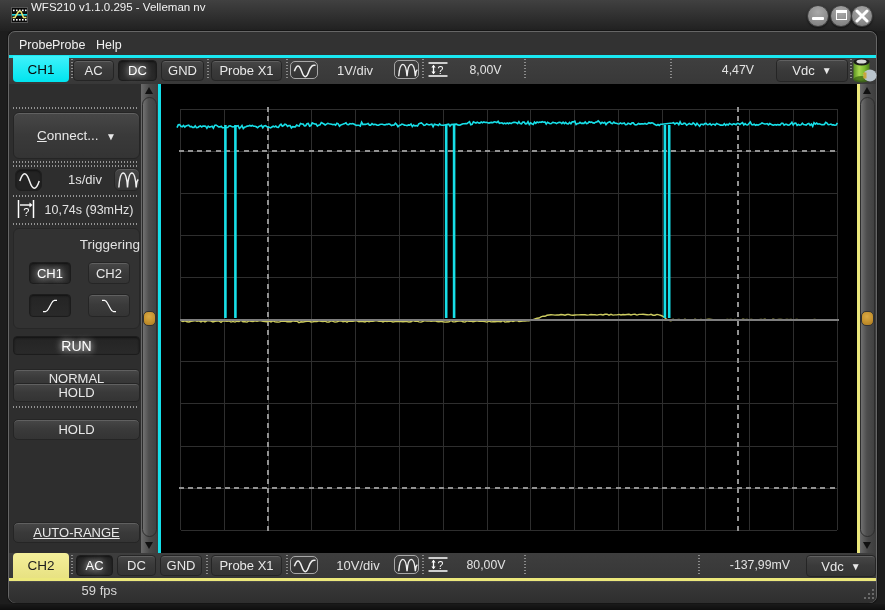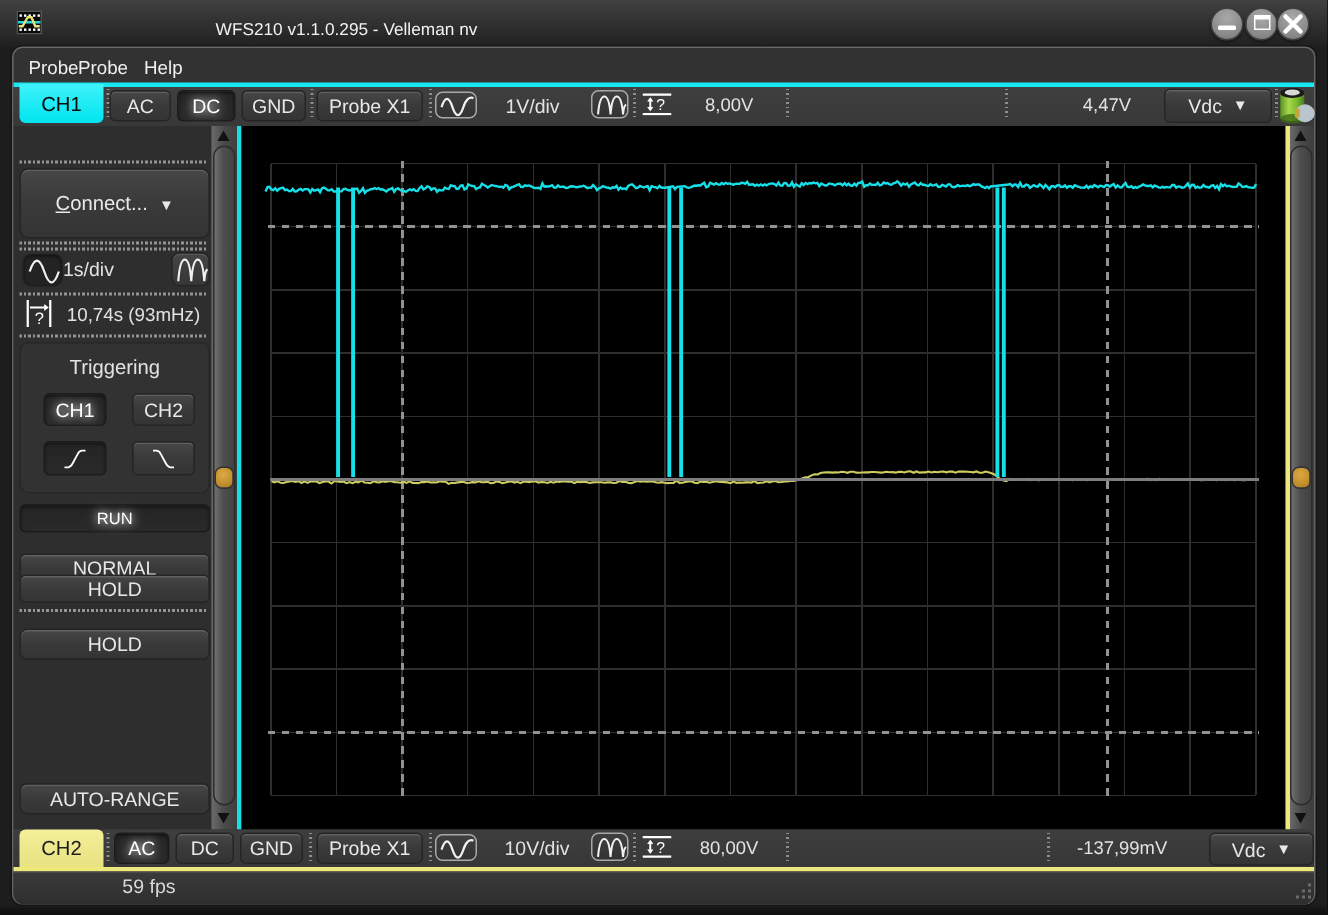--- a/index.html
+++ b/index.html
@@ -23,21 +23,21 @@
       <rect x="14" y="2.6" width="1.6" height="1.6"></rect>
 <rect x="2" y="12" width="1.6" height="1.6"></rect>
       <rect x="5" y="12" width="1.6" height="1.6"></rect>
       <rect x="8" y="12" width="1.6" height="1.6"></rect>
       <rect x="11" y="12" width="1.6" height="1.6"></rect>
       <rect x="14" y="12" width="1.6" height="1.6"></rect>
     </g>
 <line x1="1" y1="7.8" x2="16" y2="7.8" stroke="#22d3dd" stroke-width="1.6"></line>
 <path d="M 1.5 10.5 L 4 10.5 L 7.5 4.5 L 10 4.5 L 12.5 10.5 L 15.5 10.5" fill="none" stroke="#e8e470" stroke-width="1.6"></path>
 </svg>
-<div class="lb" style="left:31px;top:13px;width:400px;height:14px;font-size:11.5px;color:#f2f2f2;text-align:center;line-height:14px">WFS210 v1.1.0.295 - Velleman nv</div>
+<div class="lb" style="left:31px;top:0;width:400px;height:14px;font-size:11.5px;color:#f2f2f2;text-align:left;line-height:14px">WFS210 v1.1.0.295 - Velleman nv</div>
 <div style="position:absolute;left:807px;top:4.5px;width:22px;height:22px;border-radius:50%;background:radial-gradient(circle at 50% 30%,#a9a9a9,#8a8a8a 65%,#757575);border:1px solid #3e3e3e;box-shadow:0 1px 2px rgba(0,0,0,.5)"></div>
 <div style="position:absolute;left:812px;top:17px;width:12px;height:3px;background:#fff;border-radius:1px"></div>
 <div style="position:absolute;left:830px;top:4.5px;width:22px;height:22px;border-radius:50%;background:radial-gradient(circle at 50% 30%,#a9a9a9,#8a8a8a 65%,#757575);border:1px solid #3e3e3e;box-shadow:0 1px 2px rgba(0,0,0,.5)"></div>
 <div style="position:absolute;left:835.5px;top:10px;width:11px;height:10px;border:1.8px solid #fff;border-top-width:3px"></div>
 <div style="position:absolute;left:851px;top:4.5px;width:22px;height:22px;border-radius:50%;background:radial-gradient(circle at 50% 30%,#a9a9a9,#8a8a8a 65%,#757575);border:1px solid #3e3e3e;box-shadow:0 1px 2px rgba(0,0,0,.5)"></div>
 <svg style="position:absolute;left:855px;top:8.5px" width="14" height="14" viewBox="0 0 14 14">
     <path d="M2 2 L12 12 M12 2 L2 12" stroke="#fff" stroke-width="3" stroke-linecap="round"></path>
   </svg>
 <div style="position:absolute;left:8px;top:31px;width:869px;height:572px;background:#323232;border:1px solid #666;border-radius:7px 7px 7px 7px;box-shadow:0 0 0 1px #151515"></div>
 <div class="lb" style="left:19px;top:37px;width:40px;height:16px;font-size:12.5px;color:#f0f0f0;text-align:left;line-height:16px">Probe</div>
@@ -61,21 +61,21 @@
       <path d="M 4 18.5 q 1 -14.5 4.5 -14.5 q 3.5 0 4.5 14.5 q 1 -14.5 4.5 -14.5 q 3.5 0 4.5 14.5 q 0.5 -7 2.2 -8" fill="none" stroke="#f0f0f0" stroke-width="1.5"></path>
     </svg></div>
 <div class="sv" style="left:421.5px;top:59px;height:21px"></div>
 <svg style="position:absolute;left:428px;top:62px" width="20" height="15" viewBox="0 0 20 15">
 <line x1="0.5" y1="1" x2="19.5" y2="1" stroke="#fff" stroke-width="1.5"></line>
 <line x1="0.5" y1="14" x2="19.5" y2="14" stroke="#fff" stroke-width="1.5"></line>
 <line x1="5.5" y1="3.6" x2="5.5" y2="11.4" stroke="#fff" stroke-width="1.3"></line>
 <path d="M 3.4 5.6 L 5.5 2.8 L 7.6 5.6 Z M 3.4 9.4 L 5.5 12.2 L 7.6 9.4 Z" fill="#fff"></path>
 <text x="9.5" y="11.5" font-family="Liberation Sans" font-size="10.5" fill="#fff">?</text>
 </svg>
-<div class="lb" style="left:470px;top:60px;width:55px;height:21px;font-size:12.3px;color:#e2e2e2;line-height:21px">8,00V</div>
+<div class="lb" style="left:458px;top:60px;width:55px;height:21px;font-size:12.3px;color:#e2e2e2;text-align:center;line-height:21px">8,00V</div>
 <div class="sv" style="left:524px;top:59px;height:21px"></div>
 <div class="sv" style="left:669.5px;top:59px;height:21px"></div>
 <div class="lb" style="left:699px;top:60px;width:55px;height:21px;font-size:12.3px;color:#e2e2e2;text-align:right;line-height:21px">4,47V</div>
 <div class="bn" style="left:776px;top:59px;width:72px;height:23px;font-size:13px;border-radius:4px;">Vdc&nbsp;&nbsp;<span style="font-size:10px">▼</span></div>
 <div class="sv" style="left:850px;top:59px;height:21px"></div>
 <svg style="position:absolute;left:851px;top:57px" width="27" height="26" viewBox="0 0 27 26">
 <defs>
       <linearGradient id="bg1" x1="0" y1="0" x2="1" y2="0">
         <stop offset="0" stop-color="#5a9121"></stop>
         <stop offset="0.35" stop-color="#a8d94e"></stop>
@@ -94,54 +94,54 @@
 <div style="position:absolute;left:9px;top:84px;width:132px;height:469px;background:#2e2e2e"></div>
 <div class="sh" style="left:13px;top:107px;width:125px"></div>
 <div class="bn" style="left:13px;top:112px;width:127px;height:47px;font-size:13px;border-radius:6px;">
     <span style="font-size:13.5px"><u>C</u>onnect...&nbsp;&nbsp;<span style="font-size:10px">▼</span></span>
   </div>
 <div class="sh" style="left:13px;top:161px;width:125px"></div>
 <div class="sh" style="left:13px;top:165px;width:125px"></div>
 <div class="pbd" style="position:absolute;left:15px;top:169px;width:27px;height:22px"><svg width="27" height="22" viewBox="0 0 27 22">
       <path d="M 3.7800000000000002 11.0 q 4.859999999999999 -14.52 9.719999999999999 0 q 4.859999999999999 14.52 9.719999999999999 0" fill="none" stroke="#f0f0f0" stroke-width="1.5"></path>
     </svg></div>
-<div class="lb" style="left:42px;top:169px;width:60px;height:22px;font-size:13px;color:#e2e2e2;text-align:left;line-height:22px">1s/div</div>
+<div class="lb" style="left:42px;top:169px;width:60px;height:22px;font-size:13px;color:#e2e2e2;text-align:right;line-height:22px">1s/div</div>
 <div class="pbr" style="position:absolute;left:114px;top:168px;width:26px;height:23px"><svg width="26" height="23" viewBox="0 0 27 23" preserveAspectRatio="none">
       <path d="M 4 18.5 q 1 -14.5 4.5 -14.5 q 3.5 0 4.5 14.5 q 1 -14.5 4.5 -14.5 q 3.5 0 4.5 14.5 q 0.5 -7 2.2 -8" fill="none" stroke="#f0f0f0" stroke-width="1.5"></path>
     </svg></div>
 <div class="sh" style="left:13px;top:195px;width:125px"></div>
 <svg style="position:absolute;left:17px;top:199px" width="18" height="20" viewBox="0 0 18 20">
 <line x1="1.5" y1="1" x2="1.5" y2="19" stroke="#fff" stroke-width="1.5"></line>
 <line x1="16.5" y1="1" x2="16.5" y2="19" stroke="#fff" stroke-width="1.5"></line>
 <line x1="3" y1="6" x2="13" y2="6" stroke="#fff" stroke-width="1.4"></line>
 <path d="M12.5 3.6 L15.5 6 L12.5 8.4 Z" fill="#fff"></path>
 <text x="6.2" y="17" font-family="Liberation Sans" font-size="11" fill="#fff">?</text>
 </svg>
 <div class="lb" style="left:40px;top:200px;width:98px;height:20px;font-size:12.5px;color:#e2e2e2;text-align:center;line-height:20px">10,74s (93mHz)</div>
 <div class="sh" style="left:13px;top:223px;width:125px"></div>
 <div style="position:absolute;left:13px;top:228px;width:127px;height:101px;background:rgba(255,255,255,0.025);border:1px solid #272727;border-radius:6px"></div>
-<div class="lb" style="left:13px;top:237px;width:127px;height:16px;font-size:13.5px;color:#e2e2e2;text-align:center;line-height:16px">Triggering</div>
+<div class="lb" style="left:13px;top:237px;width:127px;height:16px;font-size:13.5px;color:#e2e2e2;text-align:right;line-height:16px">Triggering</div>
 <div class="bp" style="left:29px;top:262px;width:42px;height:22px;font-size:13px;border-radius:4px;">CH1</div>
 <div class="bn" style="left:88px;top:262px;width:42px;height:22px;font-size:13px;border-radius:4px;">CH2</div>
 <div class="bp" style="left:29px;top:294px;width:42px;height:23px;border-radius:4px">
     <svg width="20" height="14" viewBox="0 0 20 14">
       <path d="M3 12.6 L5.5 12.6 Q 7.3 12.4 8.5 9.8 L 11.5 4.2 Q 12.7 1.6 14.5 1.4 L 17 1.4" fill="none" stroke="#fff" stroke-width="1.2"></path>
     </svg>
   </div>
 <div class="bn" style="left:88px;top:294px;width:42px;height:23px;border-radius:4px">
     <svg width="20" height="14" viewBox="0 0 20 14">
       <path d="M3 1.4 L5.5 1.4 Q 7.3 1.6 8.5 4.2 L 11.5 9.8 Q 12.7 12.4 14.5 12.6 L 17 12.6" fill="none" stroke="#fff" stroke-width="1.2"></path>
     </svg>
   </div>
-<div class="bp" style="left:13px;top:336px;width:127px;height:19px;font-size:11px;border-radius:4px;">RUN</div>
+<div class="bp" style="left:13px;top:336px;width:127px;height:19px;font-size:14px;border-radius:4px;">RUN</div>
 <div class="bn" style="left:13px;top:369px;width:127px;height:19px;font-size:13px;border-radius:4px;">NORMAL</div>
 <div class="bn" style="left:13px;top:383px;width:127px;height:19px;font-size:13px;border-radius:4px;">HOLD</div>
 <div class="sh" style="left:13px;top:406px;width:125px"></div>
 <div class="bn" style="left:13px;top:419px;width:127px;height:21px;font-size:13px;border-radius:5px;">HOLD</div>
-<div class="bn" style="left:13px;top:522px;width:127px;height:21px;font-size:13px;border-radius:5px;">AUTO-RANGE</div>
+<div class="bn" style="left:13px;top:522px;width:127px;height:21px;font-size:13px;border-radius:5px;text-decoration:underline;">AUTO-RANGE</div>
 <div style="position:absolute;left:141px;top:84px;width:17px;height:469px;background:linear-gradient(to right,#6b6b6b,#4a4a4a 50%,#3e3e3e)"></div>
 <div style="position:absolute;left:144.5px;top:87px;width:0;height:0;border-left:4.5px solid transparent;border-right:4.5px solid transparent;border-bottom:7px solid #111"></div>
 <div style="position:absolute;left:141.5px;top:97px;width:15px;height:440px;background:linear-gradient(to right,#727272,#4e4e4e 45%,#424242);border:1px solid #2d2d2d;border-radius:8px"></div>
 <div style="position:absolute;left:144.5px;top:542px;width:0;height:0;border-left:4.5px solid transparent;border-right:4.5px solid transparent;border-top:7px solid #111"></div>
 <div style="position:absolute;left:143px;top:311px;width:13px;height:15px;border-radius:5px;background:radial-gradient(circle at 45% 35%,#dcaa45,#c28f2c 60%,#a87820);border:1px solid #333"></div>
 <div style="position:absolute;left:158px;top:84px;width:3px;height:469px;background:#14dfe9"></div>
 <div style="position:absolute;left:161px;top:84px;width:696px;height:469px;background:#000">
     <svg width="696" height="469" viewBox="0 0 696 469" style="position:absolute;left:0;top:0">
 <g stroke="#2e2e2e" stroke-width="1" shape-rendering="crispEdges">
         <line x1="19.5" y1="25" x2="19.5" y2="446.3"></line>
@@ -217,21 +217,21 @@
 <svg style="position:absolute;left:428px;top:557px" width="20" height="15" viewBox="0 0 20 15">
 <line x1="0.5" y1="1" x2="19.5" y2="1" stroke="#fff" stroke-width="1.5"></line>
 <line x1="0.5" y1="14" x2="19.5" y2="14" stroke="#fff" stroke-width="1.5"></line>
 <line x1="5.5" y1="3.6" x2="5.5" y2="11.4" stroke="#fff" stroke-width="1.3"></line>
 <path d="M 3.4 5.6 L 5.5 2.8 L 7.6 5.6 Z M 3.4 9.4 L 5.5 12.2 L 7.6 9.4 Z" fill="#fff"></path>
 <text x="9.5" y="11.5" font-family="Liberation Sans" font-size="10.5" fill="#fff">?</text>
 </svg>
 <div class="lb" style="left:456px;top:555px;width:60px;height:21px;font-size:12.3px;color:#e2e2e2;text-align:center;line-height:21px">80,00V</div>
 <div class="sv" style="left:524px;top:555px;height:21px"></div>
 <div class="sv" style="left:698px;top:555px;height:21px"></div>
-<div class="lb" style="left:718px;top:555px;width:72px;height:21px;font-size:12.3px;color:#e2e2e2;text-align:left;line-height:21px">-137,99mV</div>
+<div class="lb" style="left:718px;top:555px;width:72px;height:21px;font-size:12.3px;color:#e2e2e2;text-align:right;line-height:21px">-137,99mV</div>
 <div class="bn" style="left:806px;top:555px;width:70px;height:22px;font-size:13px;border-radius:4px;">Vdc&nbsp;&nbsp;<span style="font-size:10px">▼</span></div>
 <div style="position:absolute;left:9px;top:578px;width:867px;height:2.5px;background:#ece87c"></div>
 <div style="position:absolute;left:9px;top:580.5px;width:867px;height:22px;background:linear-gradient(#3a3a3a,#2e2e2e);border-radius:0 0 7px 7px;box-shadow:inset 0 1px 0 rgba(255,255,255,.08)"></div>
 <div class="lb" style="left:17px;top:583px;width:100px;height:16px;font-size:13px;color:#d8d8d8;text-align:right;line-height:16px">59 fps</div>
 <div style="position:absolute;left:872px;top:589px;width:2px;height:2px;background:#6a6a6a"></div>
 <div style="position:absolute;left:868px;top:593px;width:2px;height:2px;background:#6a6a6a"></div>
 <div style="position:absolute;left:872px;top:593px;width:2px;height:2px;background:#6a6a6a"></div>
 <div style="position:absolute;left:864px;top:597px;width:2px;height:2px;background:#6a6a6a"></div>
 <div style="position:absolute;left:868px;top:597px;width:2px;height:2px;background:#6a6a6a"></div>
 <div style="position:absolute;left:872px;top:597px;width:2px;height:2px;background:#6a6a6a"></div>

